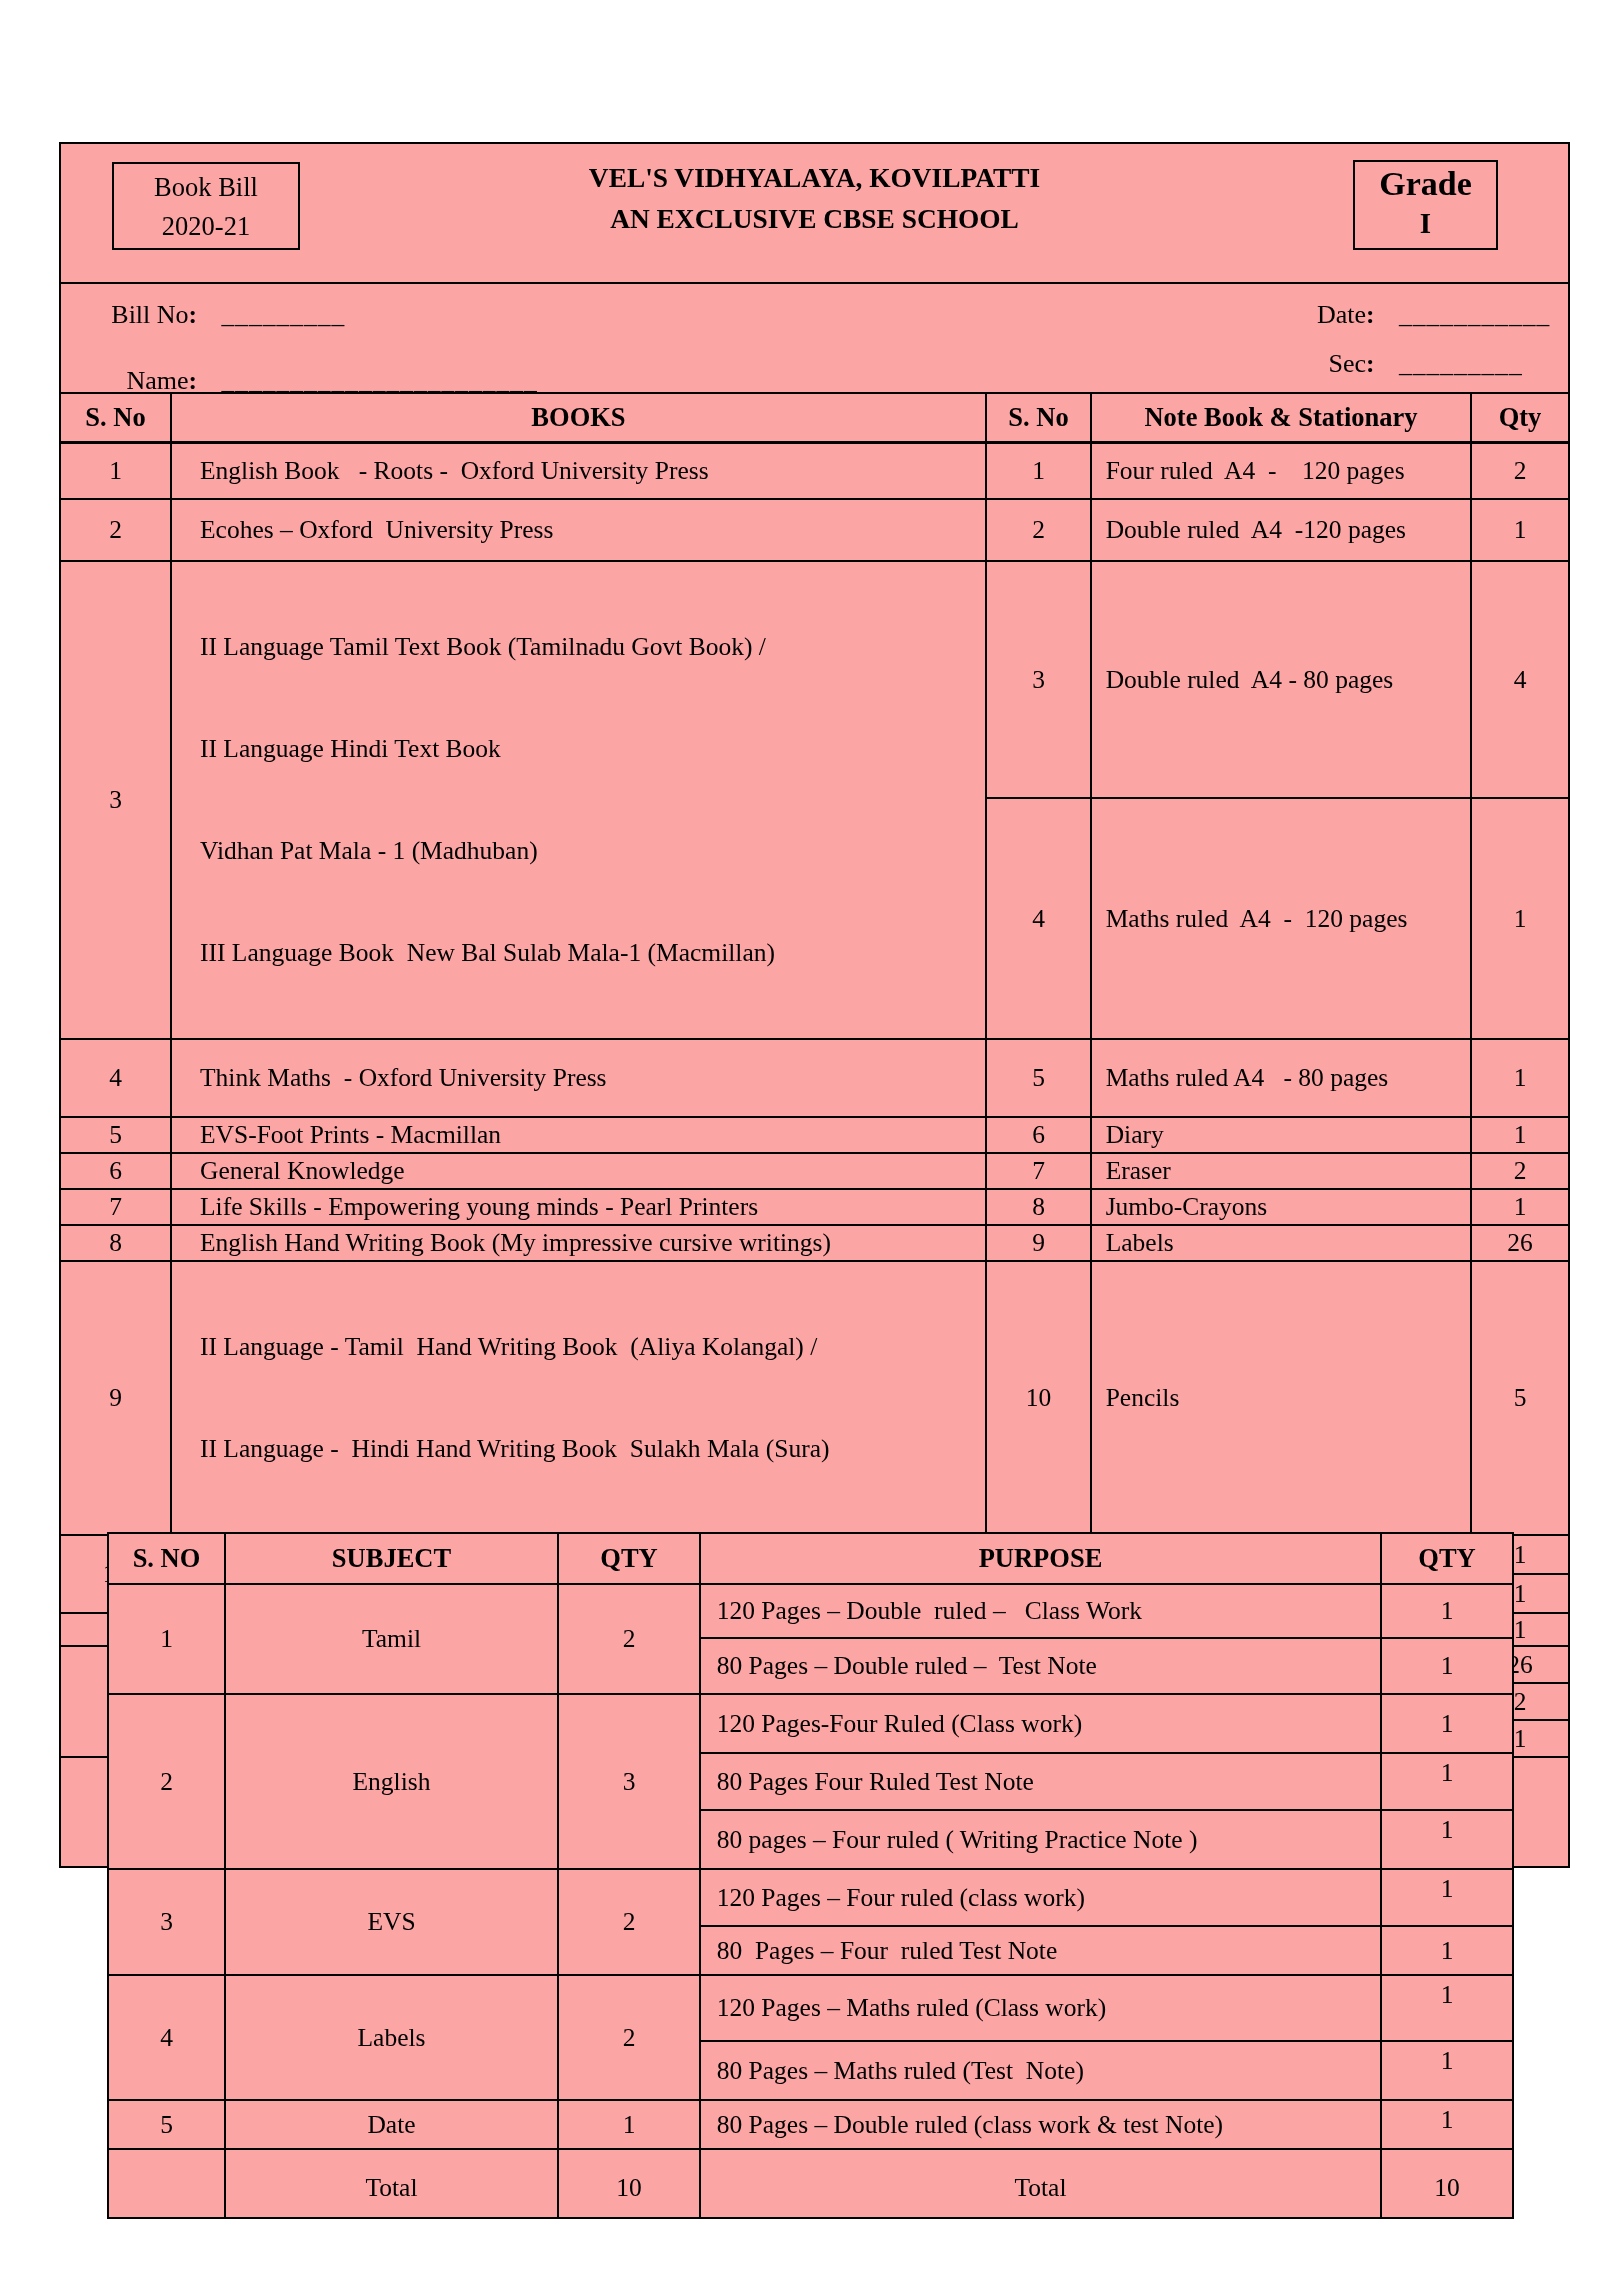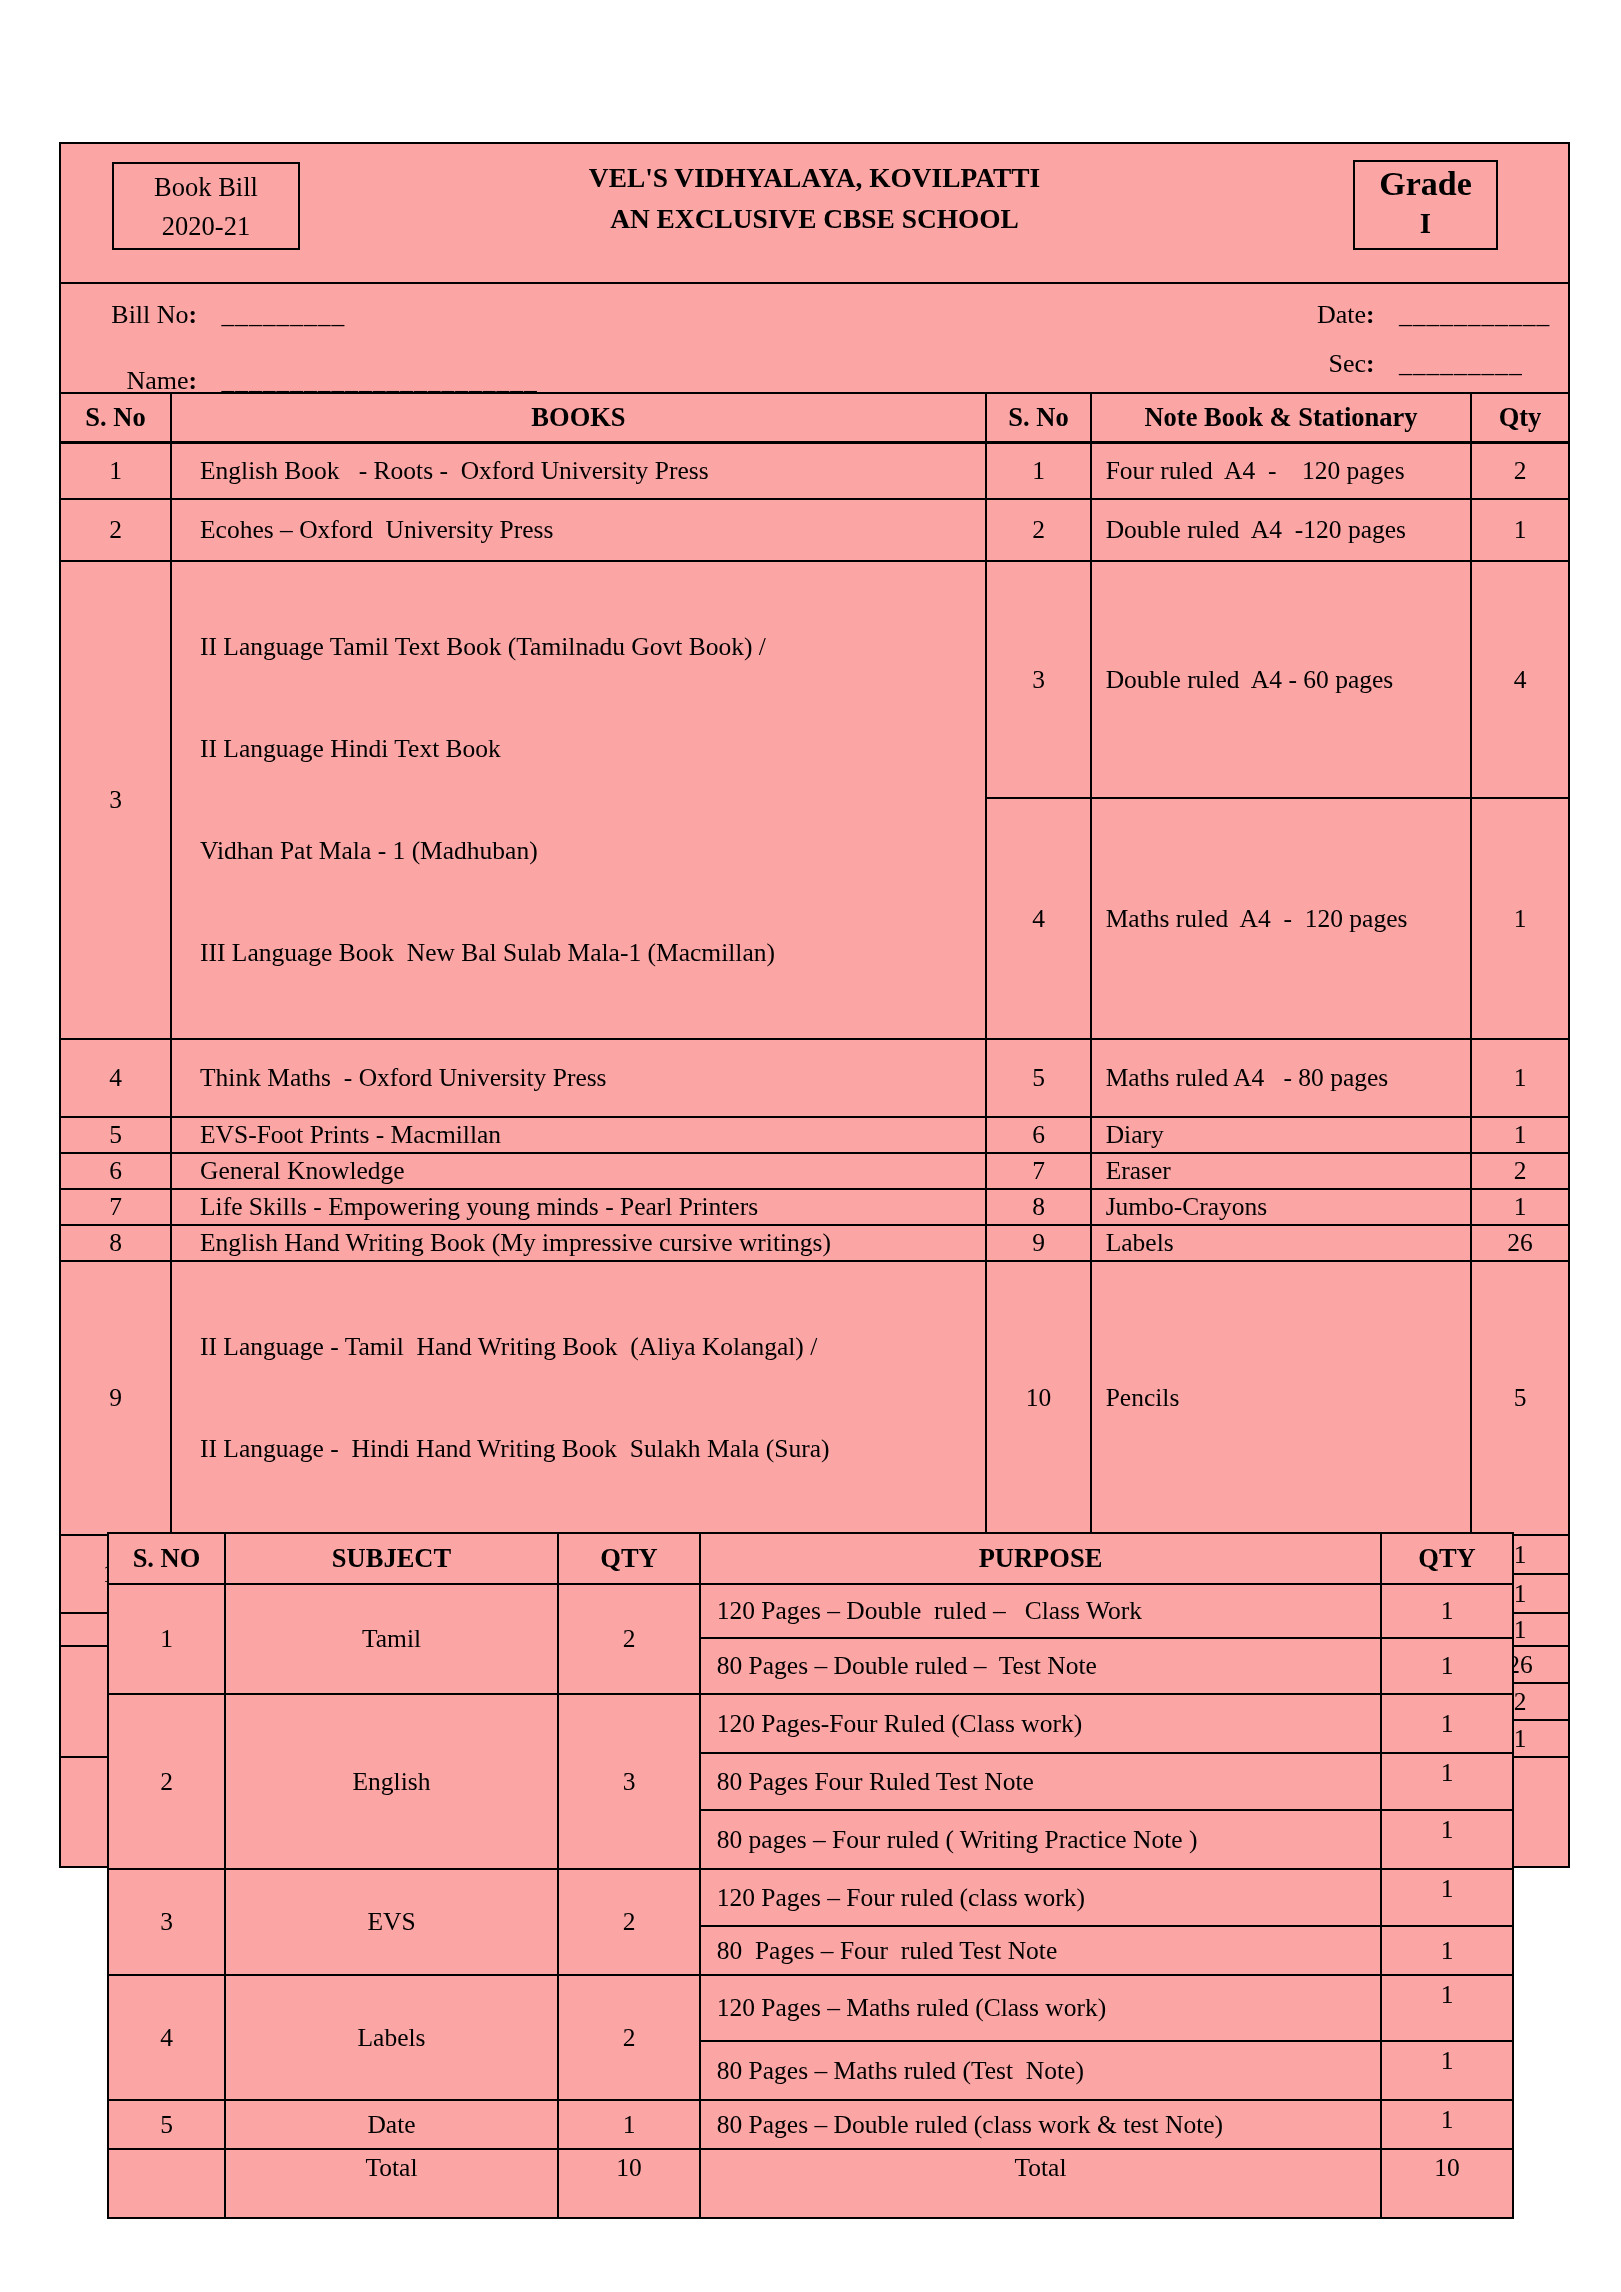--- a/index.html
+++ b/index.html
@@ -56,21 +56,21 @@
   .received { position:absolute; left:1049px; bottom:15.7px; }
 
   
   .t2 { left:107px; top:1532px; width:1406px; border:2.9px solid #000; }
   .t2 td, .t2 th { border:2px solid #000; font-size:25.5px; }
   .t2 th { font-size:26.5px; font-weight:bold; text-align:center; border-bottom:2.9px solid #000; }
   .t2 td.c { text-align:center; }
   .t2 td.p { text-align:left; padding-left:15.7px; white-space:pre-wrap; }
   .t2 tr.gt > td { border-top:2.9px solid #000; }
   .t2 td.vtop { vertical-align:top; padding-top:3.9px; }
-  .t2 tr.totalrow td { vertical-align:top; padding-top:3px; }
+  .t2 tr.totalrow td { vertical-align:top; padding-top:23px; }
 </style>
 </head>
 <body>
 
 <table class="t1">
   <colgroup>
     <col style="width:111px">
       <col style="width:815px">
       <col style="width:105px">
     <col style="width:380px">
@@ -138,21 +138,21 @@
 
   <tr style="height:71px">
     <td class="c" rowspan="2">3</td>
     <td class="l multiline" rowspan="2">
       <span>II Language Tamil Text Book (Tamilnadu Govt Book) /</span>
       <span>II Language Hindi Text Book</span>
       <span>Vidhan Pat Mala - 1 (Madhuban)</span>
       <span>III Language Book  New Bal Sulab Mala-1 (Macmillan)</span>
     </td>
     <td class="c">3</td>
-    <td class="sl">Double ruled  A4 - 60 pages</td>
+    <td class="sl">Double ruled  A4 - 80 pages</td>
     <td class="c">4</td>
   </tr>
   <tr style="height:72px">
     <td class="c">4</td>
     <td class="sl">Maths ruled  A4  -  120 pages</td>
     <td class="c">1</td>
   </tr>
 
   <tr style="height:78px">
     <td class="c">4</td>

